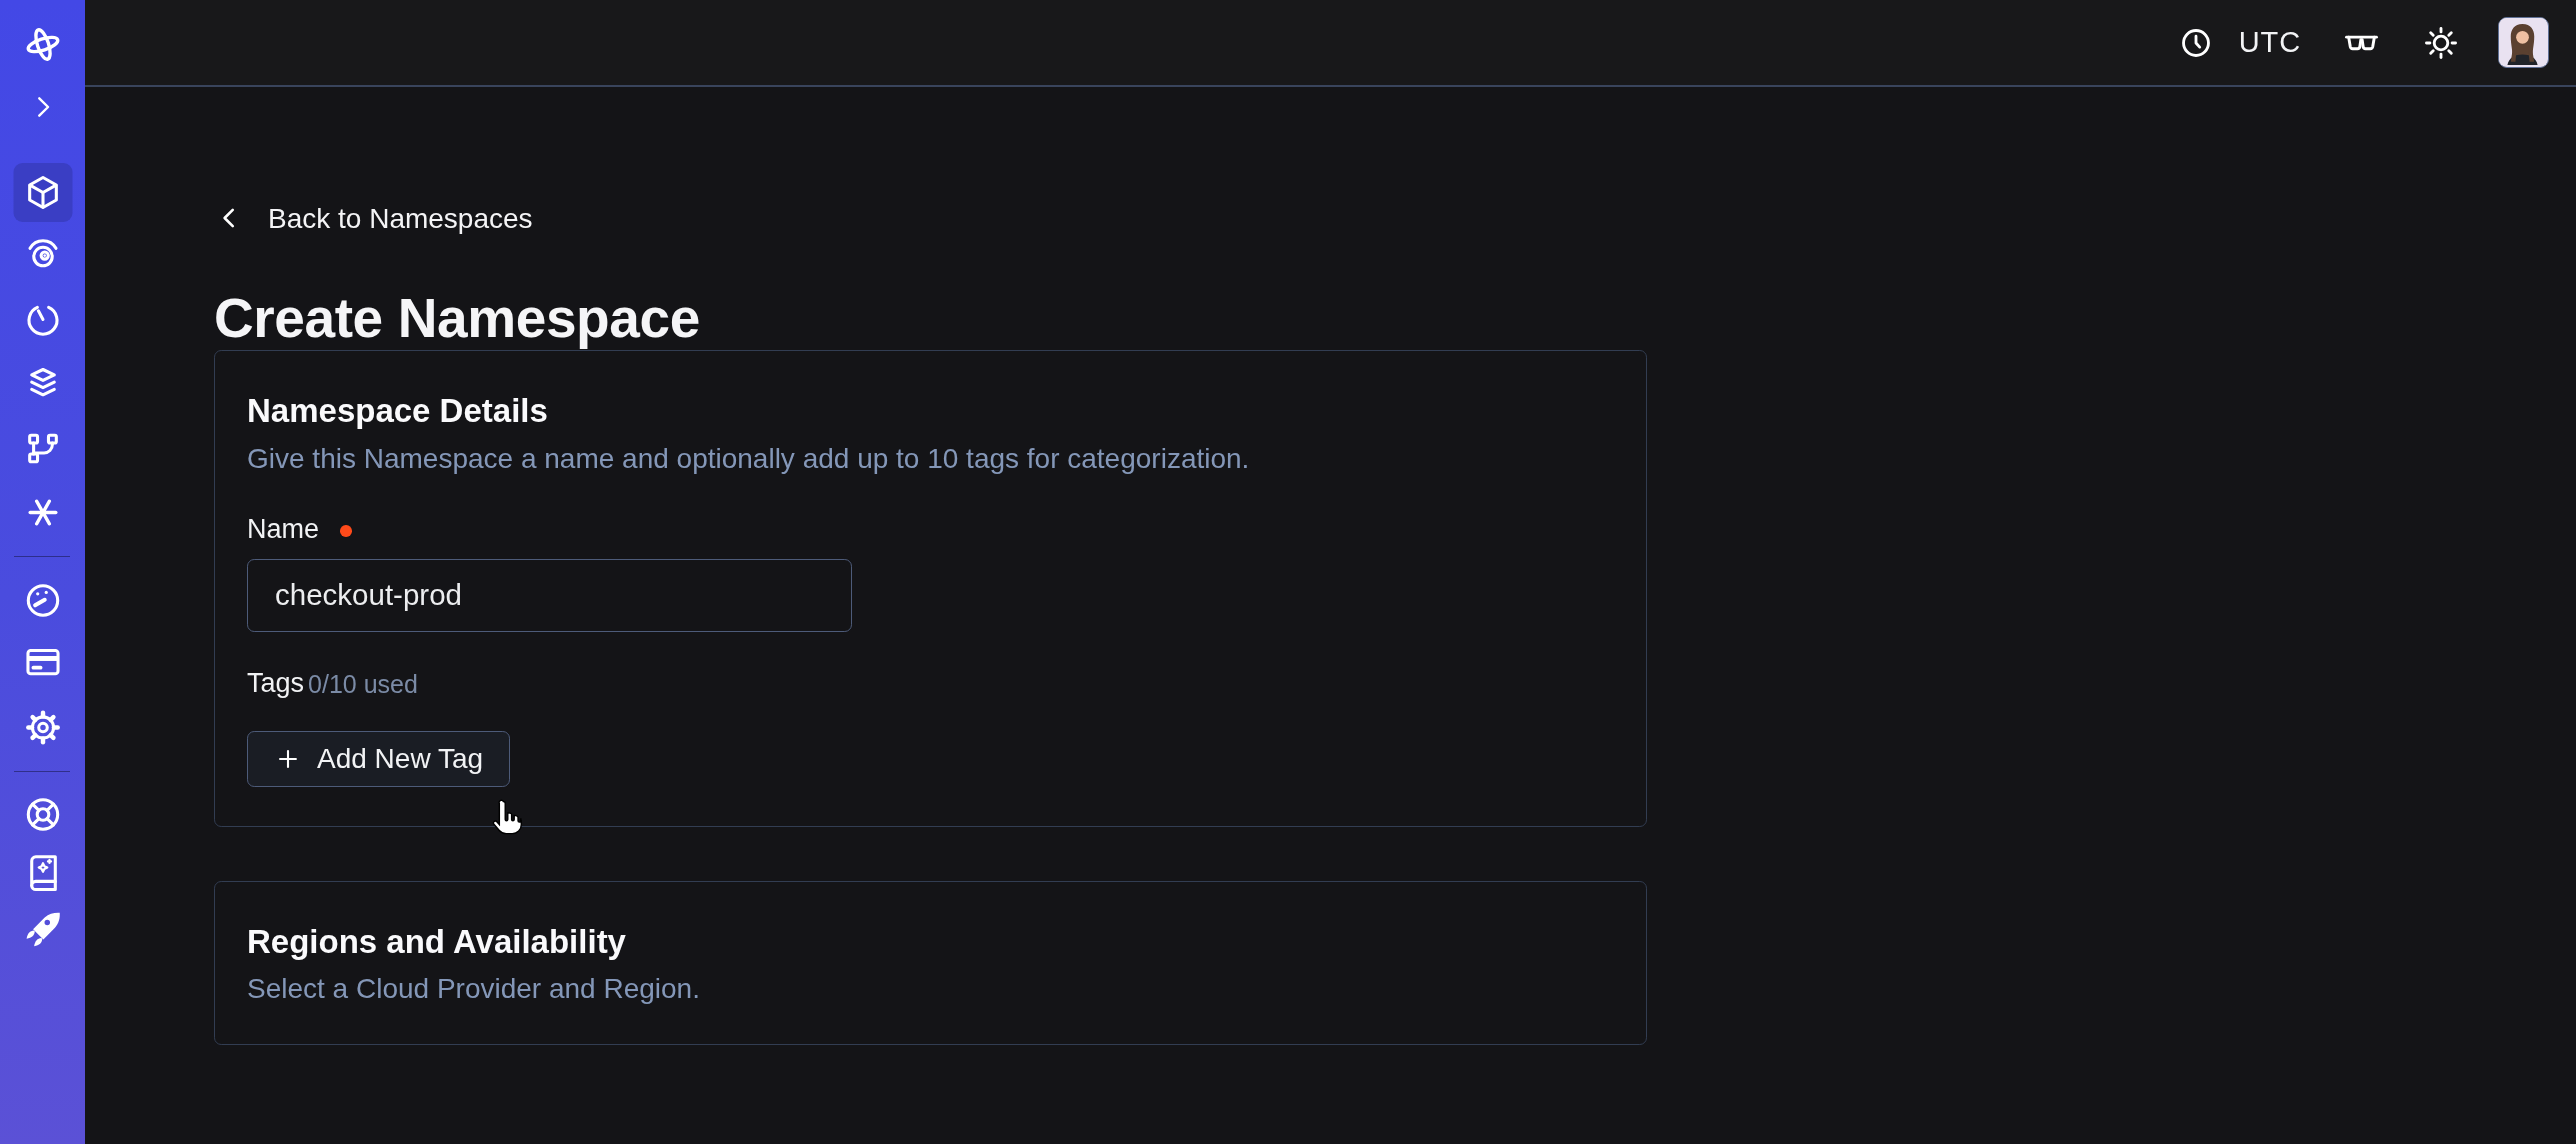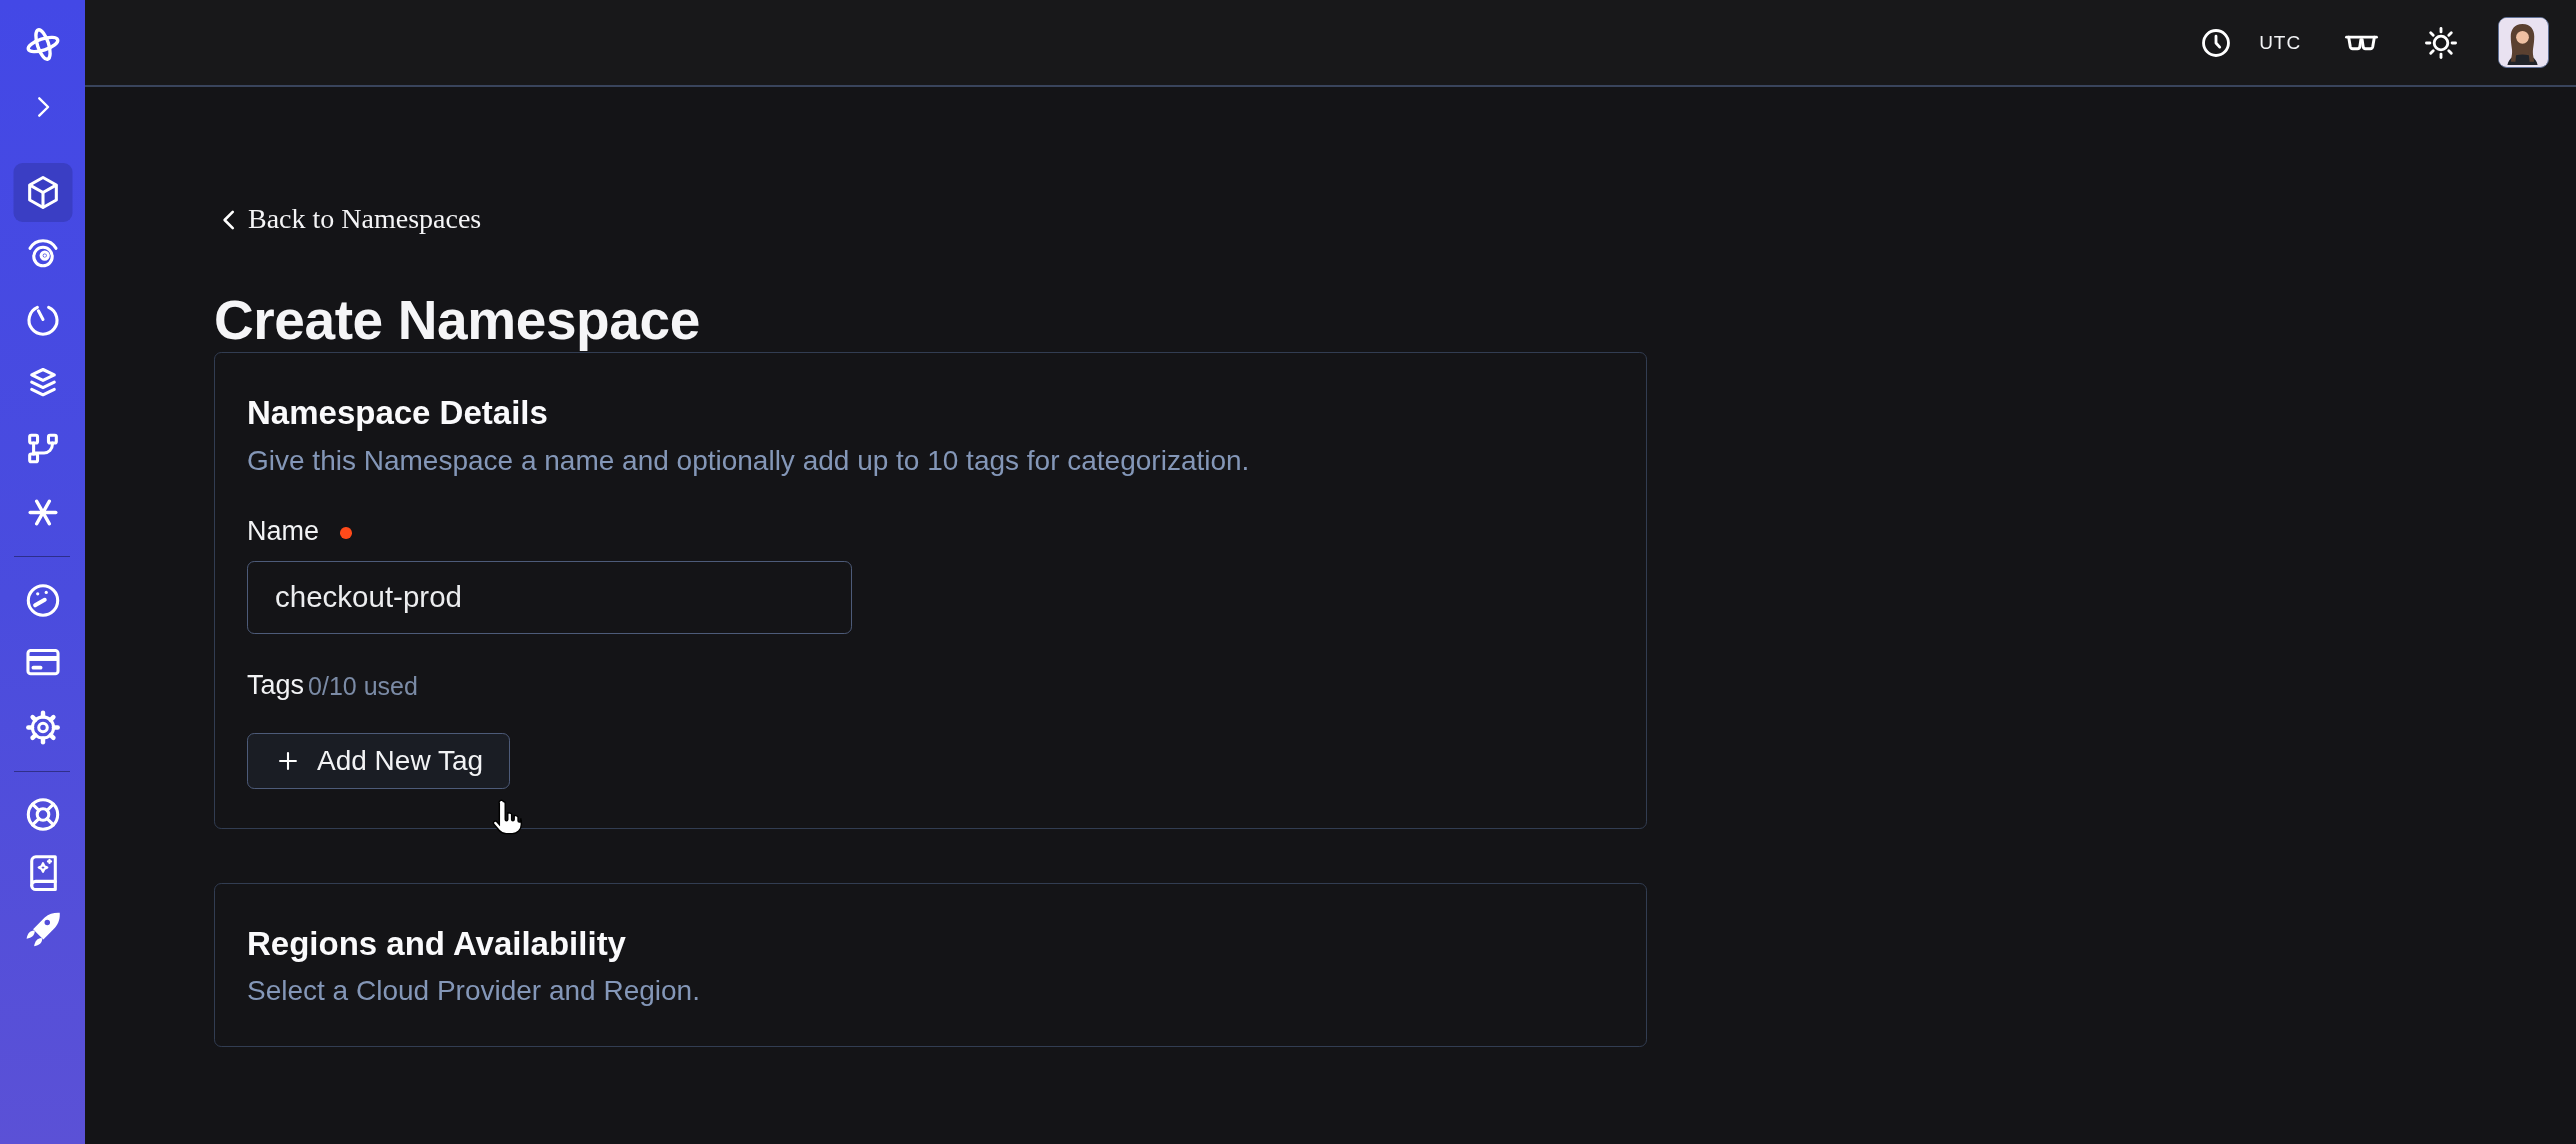--- a/index.html
+++ b/index.html
@@ -22,28 +22,28 @@
   .active-pill { width:59px; height:59px; background:#3A3EC4; border-radius:9px; }
   .side-divider { position:absolute; left:14.3px; width:56px; height:0;
     border-top:1.8px solid rgba(10,10,40,0.45); }
   
   .topbar {
     position:absolute; left:85px; top:0; right:0; height:87px;
     background:#18181A; border-bottom:2.7px solid #39445C;
     display:flex; align-items:center; justify-content:flex-end; padding-right:27px;
   }
   .tz { display:flex; align-items:center; gap:26px; color:#F2F3F5;
-    font-size:19px; letter-spacing:0.9px; }
+    font-size:29px; letter-spacing:0.9px; }
   .topbar .tool { margin-left:41px; display:flex; align-items:center; }
   .avatar { margin-left:38px; width:51px; height:51px; border-radius:9px;
     border:1.8px solid #5F7095; overflow:hidden; background:#E9E2F1; }
   .avatar svg { display:block; }
   
   .main { position:absolute; left:85px; top:89px; right:0; bottom:0; padding:114px 0 0 129px; }
-  .back-row { display:inline-flex; align-items:flex-end; gap:4px; cursor:pointer;font-family:Liberation Serif, serif; }
+  .back-row { display:inline-flex; align-items:flex-start; gap:24px; cursor:pointer; }
   .back-row span { font-size:28px; color:#F4F4F6; }
   .page-title { margin-top:50px; font-size:55px; font-weight:700; letter-spacing:-0.4px; color:#F5F5F7; }
   .card { width:1433px; border:1.8px solid #323D52; border-radius:7.2px;
     background:#141417; padding:41px 32px 39px 32px; }
   .card + .card { margin-top:54px; }
   .card-first { }
   .card-title { font-size:33px; font-weight:700; color:#FAFAFC; }
   .card-sub { margin-top:12.5px; font-size:28px; color:#8497B8; }
   .field-label-row { display:flex; align-items:center; gap:21px; margin-top:39px; }
   .field-label { font-size:27px; font-weight:500; color:#F2F3F5; }

